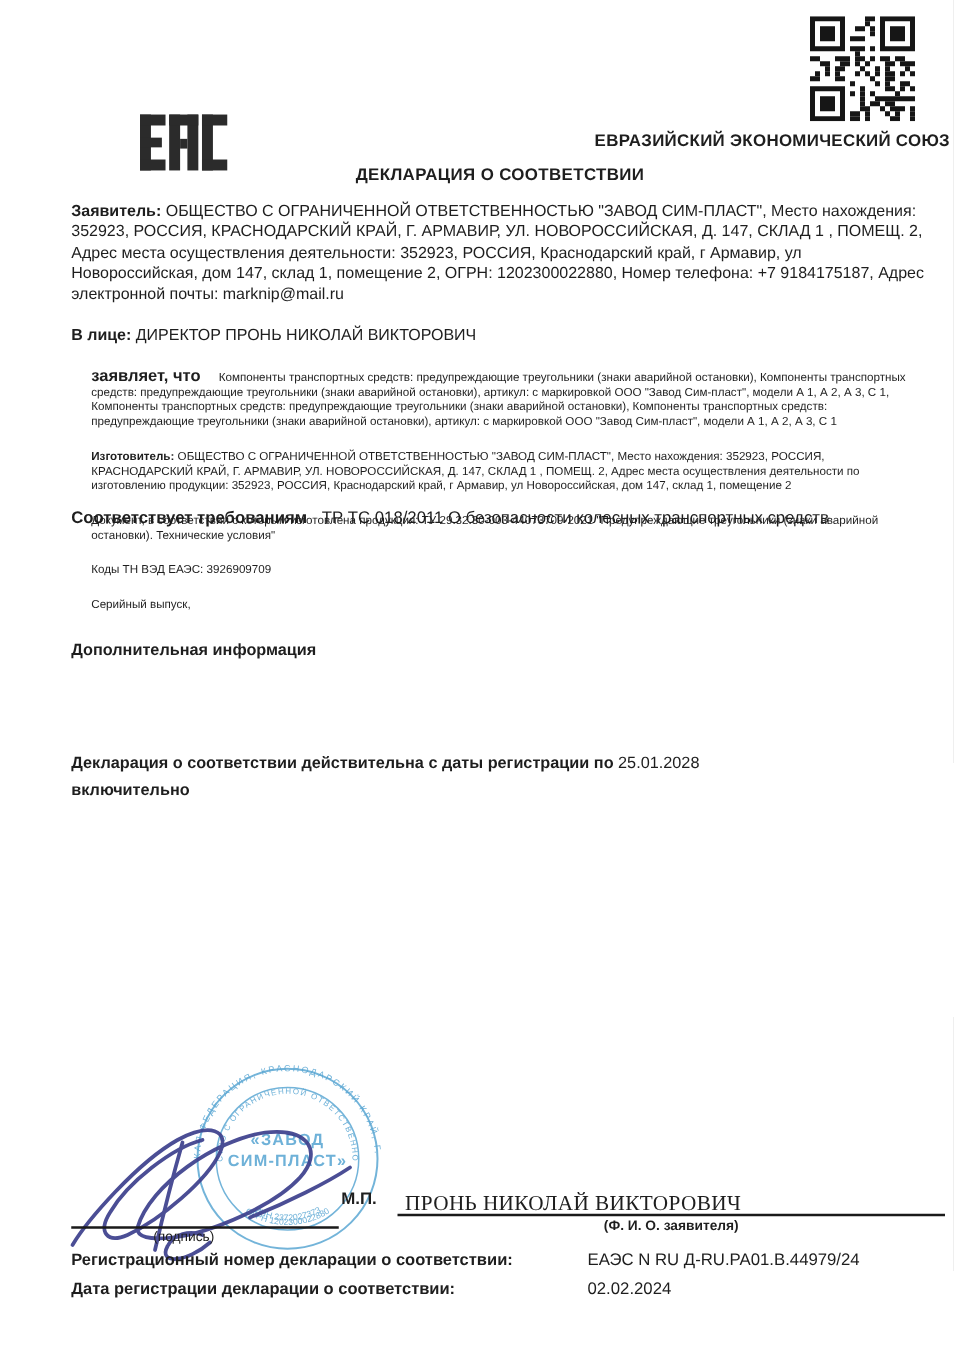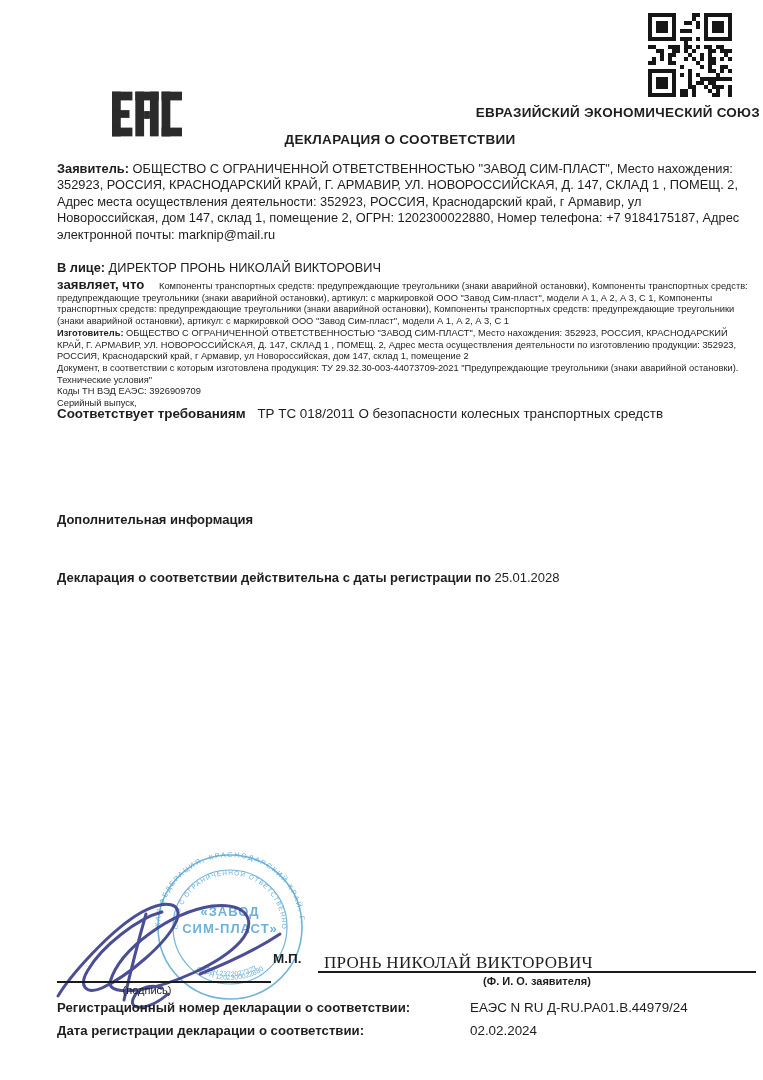--- a/index.html
+++ b/index.html
@@ -10,27 +10,27 @@
   b,.b{font-weight:bold;}
   
   .title-union{left:40px;top:105px;width:720px;font-size:13.5px;font-weight:bold;letter-spacing:.25px;text-align:right;}
   .title-doc{left:40px;top:132px;width:720px;font-size:13.5px;font-weight:bold;letter-spacing:.3px;}
   .eac-logo{left:112px;top:91px;}
   .qr{left:648px;top:13px;}
   
   .p-applicant{left:57px;top:161px;width:688px;font-size:12.8px;line-height:16.4px;}
   .p-person{left:57px;top:260px;width:688px;font-size:12.8px;}
   .block-declares{left:57px;top:279px;width:696px;font-size:9.3px;line-height:11.7px;}
-  .block-declares p{margin:0;}
+  .block-declares p{margin:16px;}
   .lead-big{font-size:13.2px;font-weight:bold;margin-right:12px;}
   .p-conform{left:57px;top:406px;width:696px;font-size:13.4px;}
   .p-conform .lbl{margin-right:8px;}
   .p-basis{left:57px;top:455px;width:692px;font-size:12.9px;line-height:17.3px;}
   .p-add{left:57px;top:512px;font-size:13px;font-weight:bold;}
-  .p-valid{left:57px;top:567px;width:692px;font-size:13px;line-height:22px;font-weight:bold;}
+  .p-valid{left:57px;top:599px;width:692px;font-size:13px;line-height:22px;font-weight:bold;}
   .p-valid .date{font-weight:normal;}
   
   .stamp{left:145px;top:842px;color:#5ba7d3;}
   .stamp text{fill:currentColor;}
   .signature{left:50px;top:878px;}
   .sig-line{left:57px;top:981px;width:214px;border-top:2px solid #1a1a1a;height:0;}
   .sig-caption{left:40px;top:984px;width:214px;text-align:center;font-size:11px;font-weight:normal;}
   .mp{left:273px;top:951px;font-size:13.5px;font-weight:bold;}
   .decl-name{left:324px;top:953px;font-size:17px;letter-spacing:.3px;font-family:Liberation Serif, serif;}
   .name-line{left:318px;top:971px;width:438px;border-top:2px solid #1a1a1a;height:0;}
@@ -215,20 +215,21 @@
   <div class="abs p-conform">
     <b class="lbl">Соответствует требованиям</b>
     <span>ТР ТС 018/2011 О безопасности колесных транспортных средств</span>
   </div>
 
 
   <div class="abs p-add">Дополнительная информация</div>
 
   <div class="abs p-valid">
     <div><span>Декларация о соответствии действительна с даты регистрации по</span> <span class="date">25.01.2028</span></div>
+    <div>включительно</div>
   </div>
 
   <div class="abs stamp" style="color: rgb(91, 167, 211);">
     <svg width="170" height="170" viewBox="0 0 170 170" aria-hidden="true">
       <defs>
         <path id="arcOuter" d="M 15,85 A 70,70 0 1 1 155,85"></path>
         <path id="arcInner" d="M 33,85 A 52,52 0 1 1 137,85"></path>
         <path id="arcInn" d="M 38,108 A 55,55 0 0 0 132,108"></path>
         <path id="arcOgrn" d="M 28,103 A 64,64 0 0 0 142,103"></path>
       </defs>

